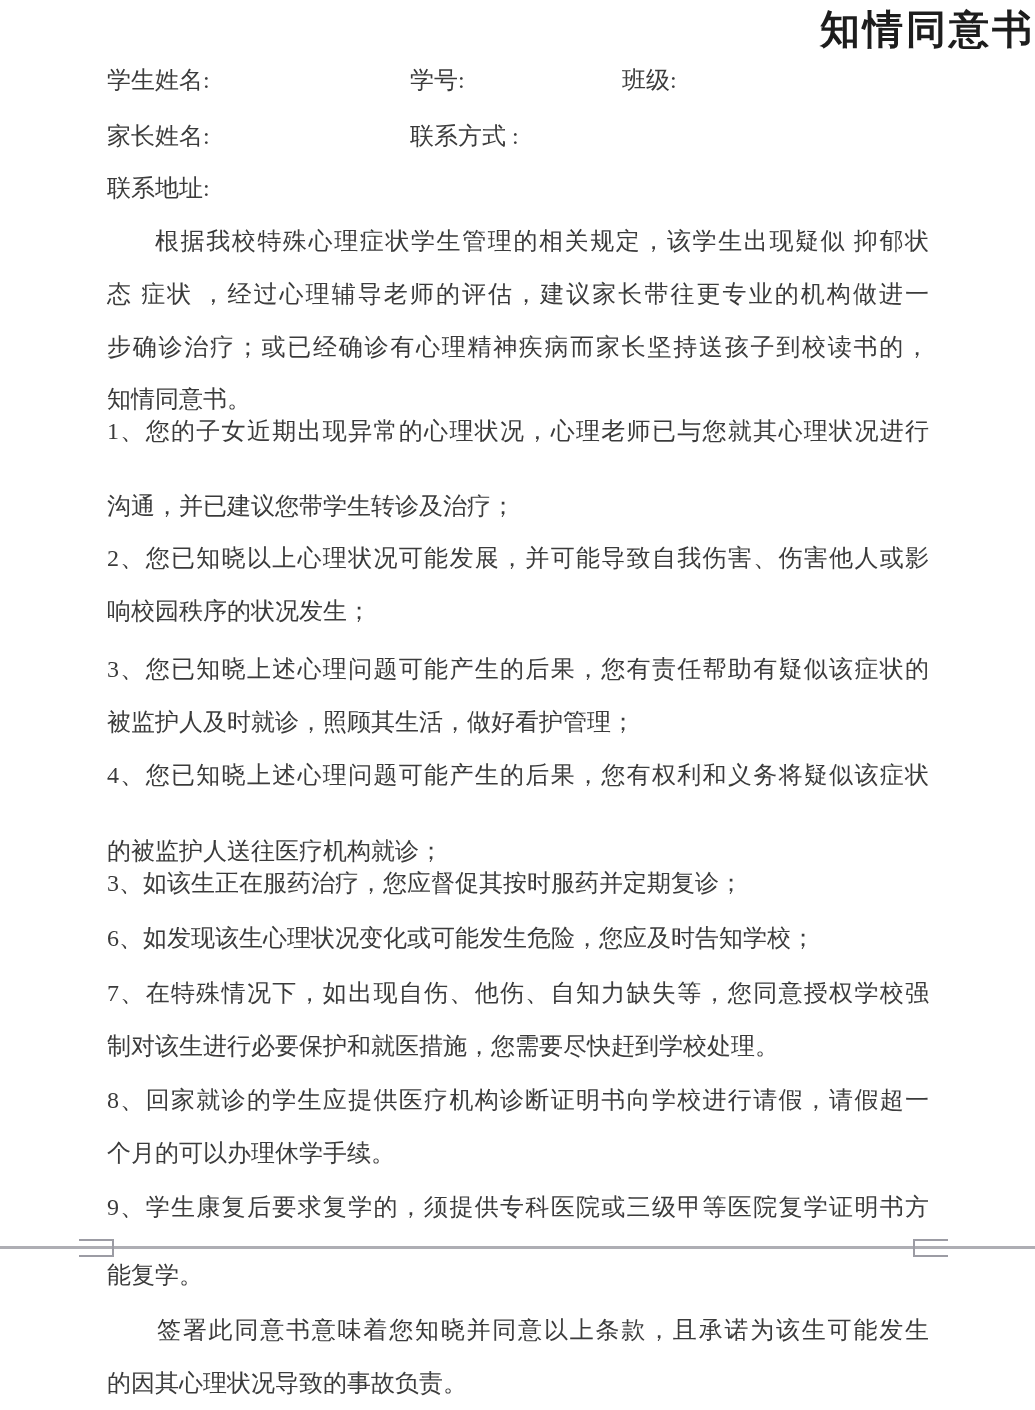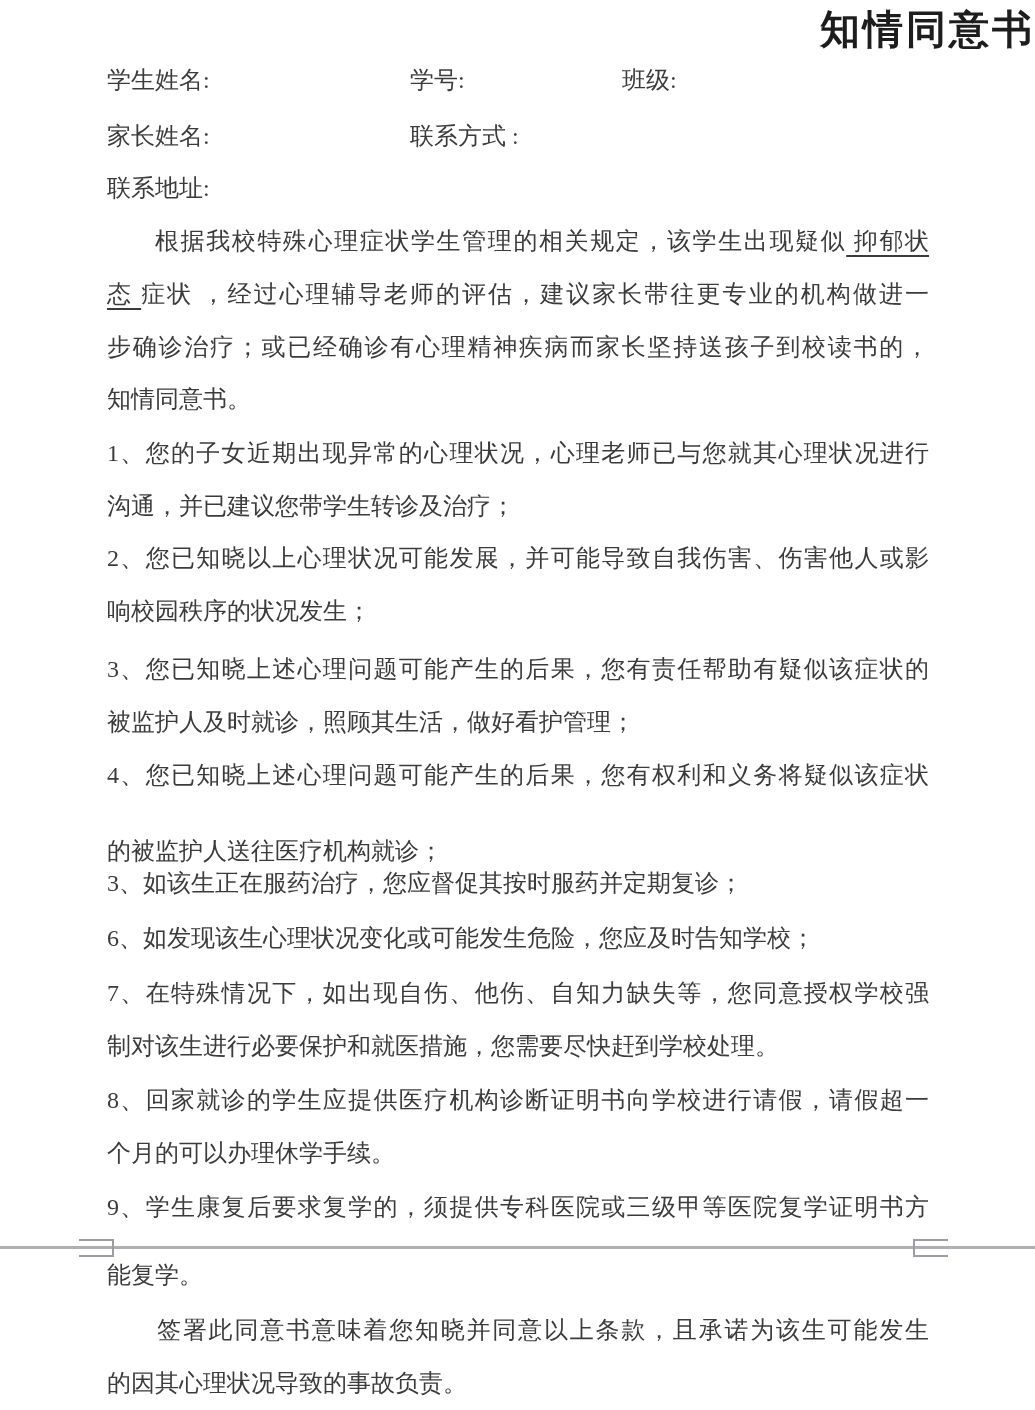--- a/index.html
+++ b/index.html
@@ -36,21 +36,20 @@
     font-size: 24px;
     line-height: 30px;
     color: #3b3b3b;
     text-align: left;
   }
   .full {
     text-align: justify;
     text-align-last: justify;
   }
   .u {
-    text-decoration: underline;
     text-decoration-thickness: 2px;
     text-underline-offset: 6px;
   }
   .pgline {
     position: absolute;
     left: 0;
     right: 0;
     top: 1246px;
     height: 3px;
     background: #aeaeb4;
@@ -88,21 +87,21 @@
   <span class="flabel" style="top:120px; left:107px;">家长姓名:</span>
   <span class="flabel" style="top:120px; left:410px;">联系方式 :</span>
 
   <span class="flabel" style="top:172px; left:107px;">联系地址:</span>
 
   <div class="line full" style="top:226px; text-indent:48px;"><span>根据我校特殊心理症状学生管理的相关规定，该学生出现疑似</span><span class="u">&nbsp;抑郁状</span></div>
   <div class="line full" style="top:279px;"><span class="u">态&nbsp;</span><span>症状 ，经过心理辅导老师的评估，建议家长带往更专业的机构做进一</span></div>
   <div class="line full" style="top:332px;">步确诊治疗；或已经确诊有心理精神疾病而家长坚持送孩子到校读书的，</div>
   <div class="line" style="top:384px;">知情同意书。</div>
 
-  <div class="line full" style="top:438px;">1、您的子女近期出现异常的心理状况，心理老师已与您就其心理状况进行</div>
+  <div class="line full" style="top:416px;">1、您的子女近期出现异常的心理状况，心理老师已与您就其心理状况进行</div>
   <div class="line" style="top:491px;">沟通，并已建议您带学生转诊及治疗；</div>
 
   <div class="line full" style="top:543px;">2、您已知晓以上心理状况可能发展，并可能导致自我伤害、伤害他人或影</div>
   <div class="line" style="top:596px;">响校园秩序的状况发生；</div>
 
   <div class="line full" style="top:654px;">3、您已知晓上述心理问题可能产生的后果，您有责任帮助有疑似该症状的</div>
   <div class="line" style="top:707px;">被监护人及时就诊，照顾其生活，做好看护管理；</div>
 
   <div class="line full" style="top:760px;">4、您已知晓上述心理问题可能产生的后果，您有权利和义务将疑似该症状</div>
   <div class="line" style="top:836px;">的被监护人送往医疗机构就诊；</div>

